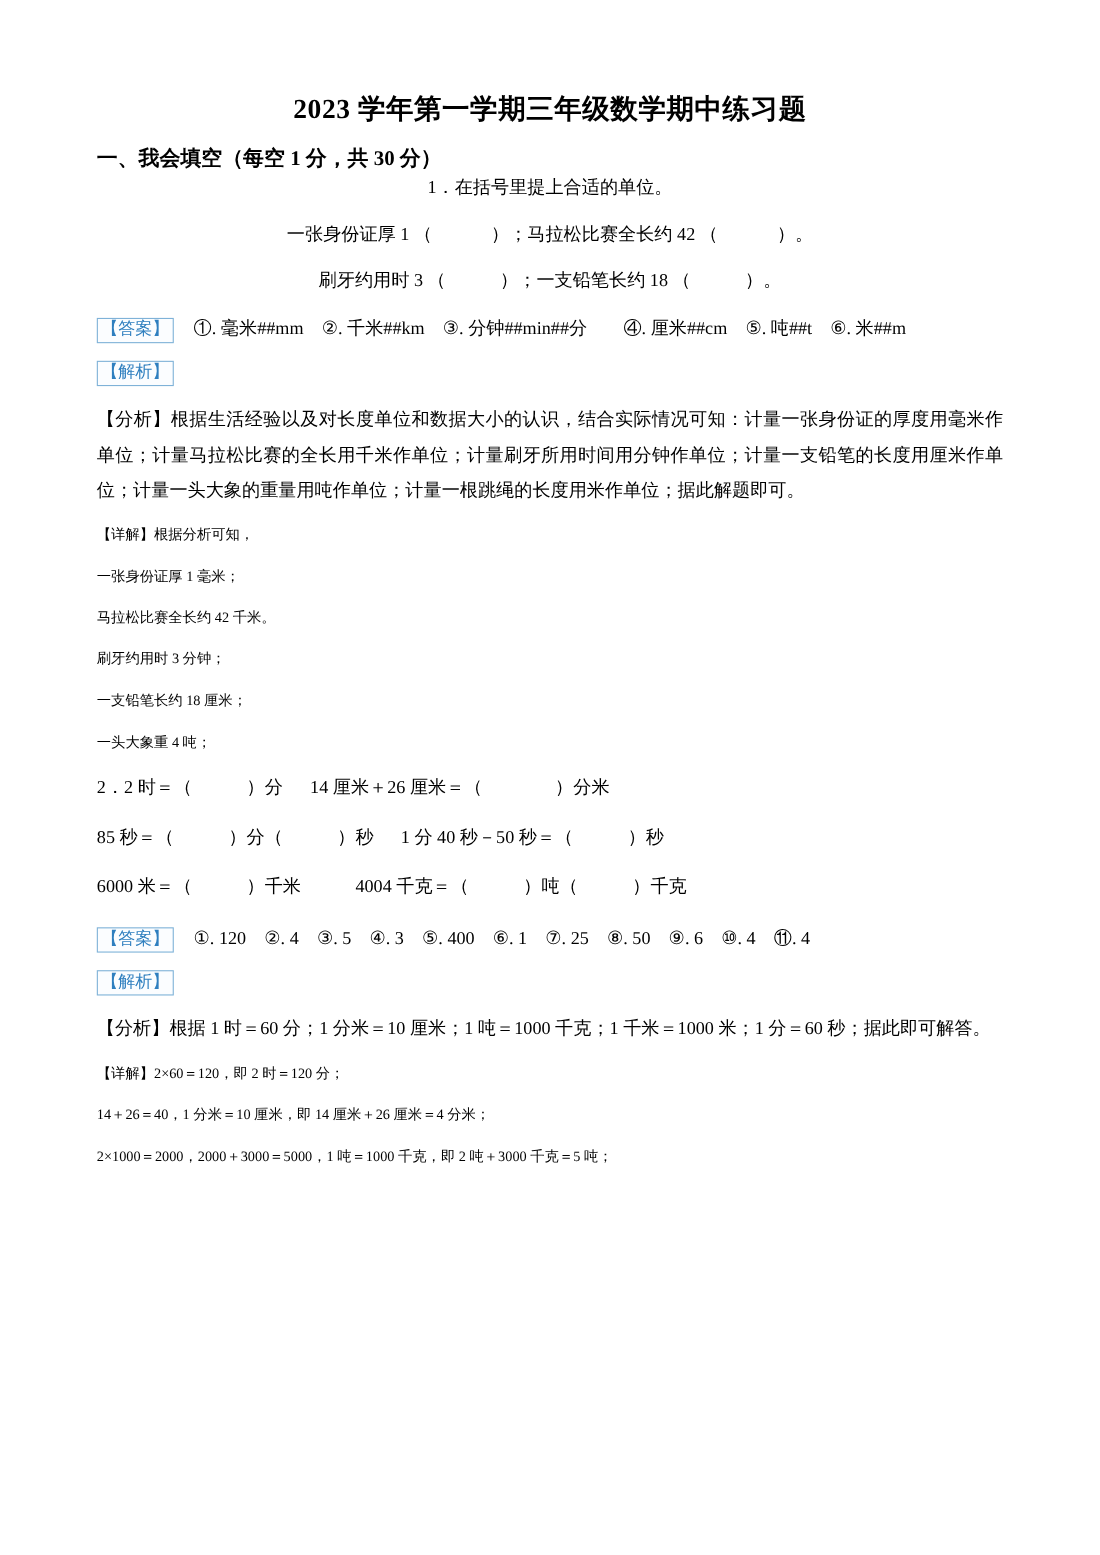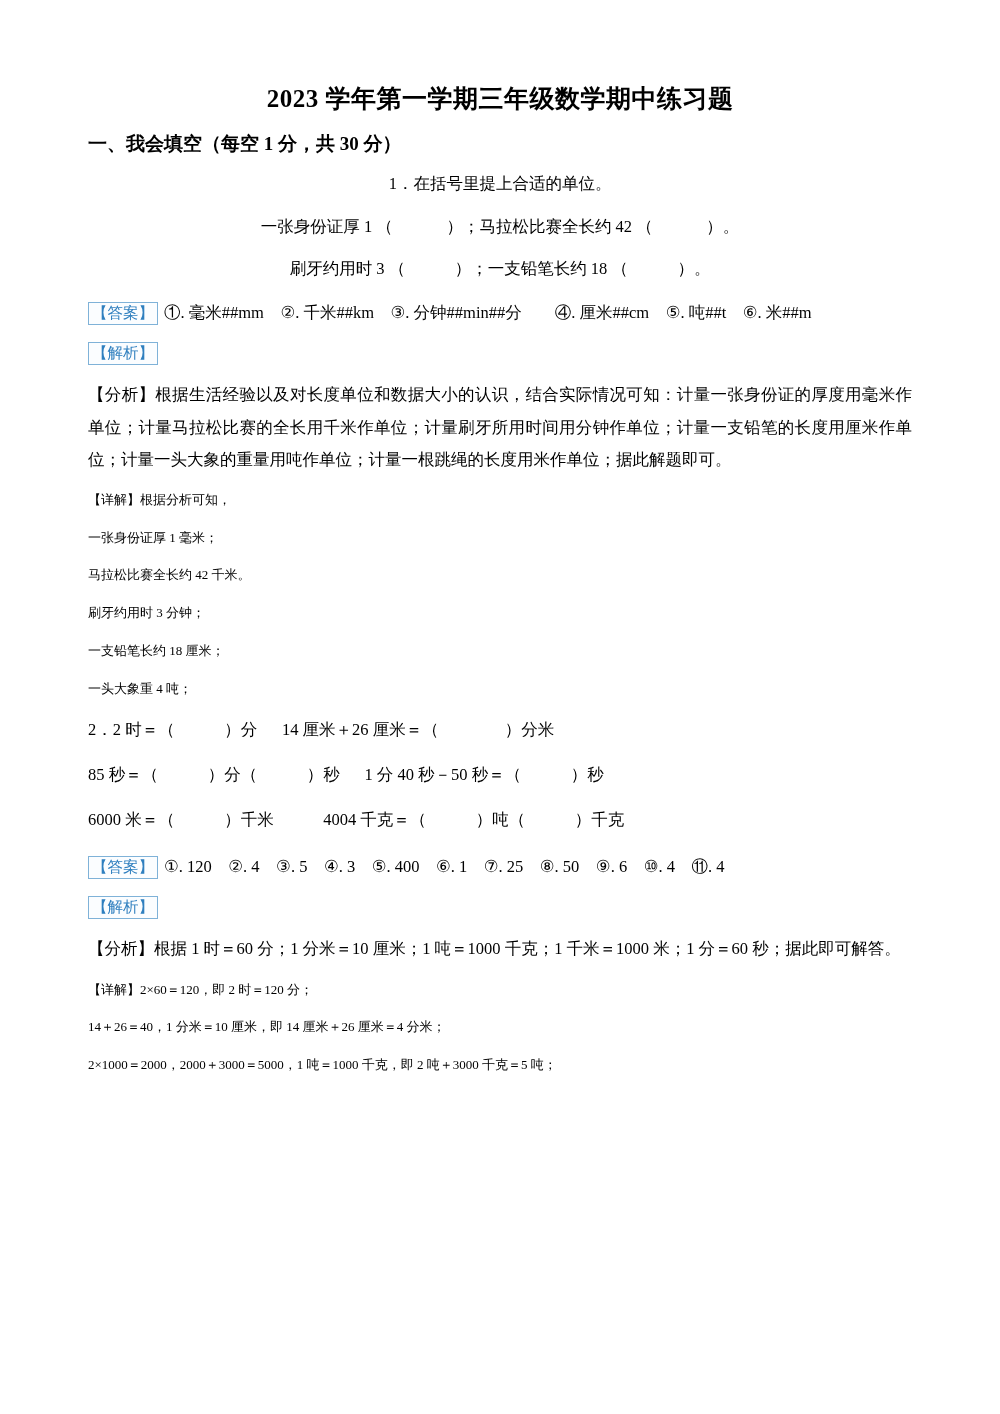--- a/index.html
+++ b/index.html
@@ -24,36 +24,36 @@
     text-align: center;
     font-size: 25px;
     font-weight: bold;
     letter-spacing: 0.5px;
     margin: 10px 0 16px 0;
     font-family: "Liberation Serif", "DejaVu Serif", serif;
   }
   .section-heading {
     font-size: 19px;
     font-weight: bold;
-    margin: 10px 0 14px 0;
+    margin: 10px 0 0 0;
   }
   .line {
     font-size: 16.5px;
     line-height: 1.55;
     margin: 0 0 17px 0;
     white-space: pre-wrap;
     text-align: center;
   }
   .tag {
     color: #2f7fbf;
     border: 1px solid #7fb2d8;
     padding: 1px 3px 2px 3px;
     font-size: 15.5px;
     background: #fbfdff;
-    margin-right: 6px;
+    margin-right: 18px;
     display: inline-block;
     line-height: 1.2;
   }
   .answer-row {
     margin-bottom: 15px;
     font-size: 16.5px;
     line-height: 1.7;
   }
   .answer-row .content {
     white-space: pre-wrap;

